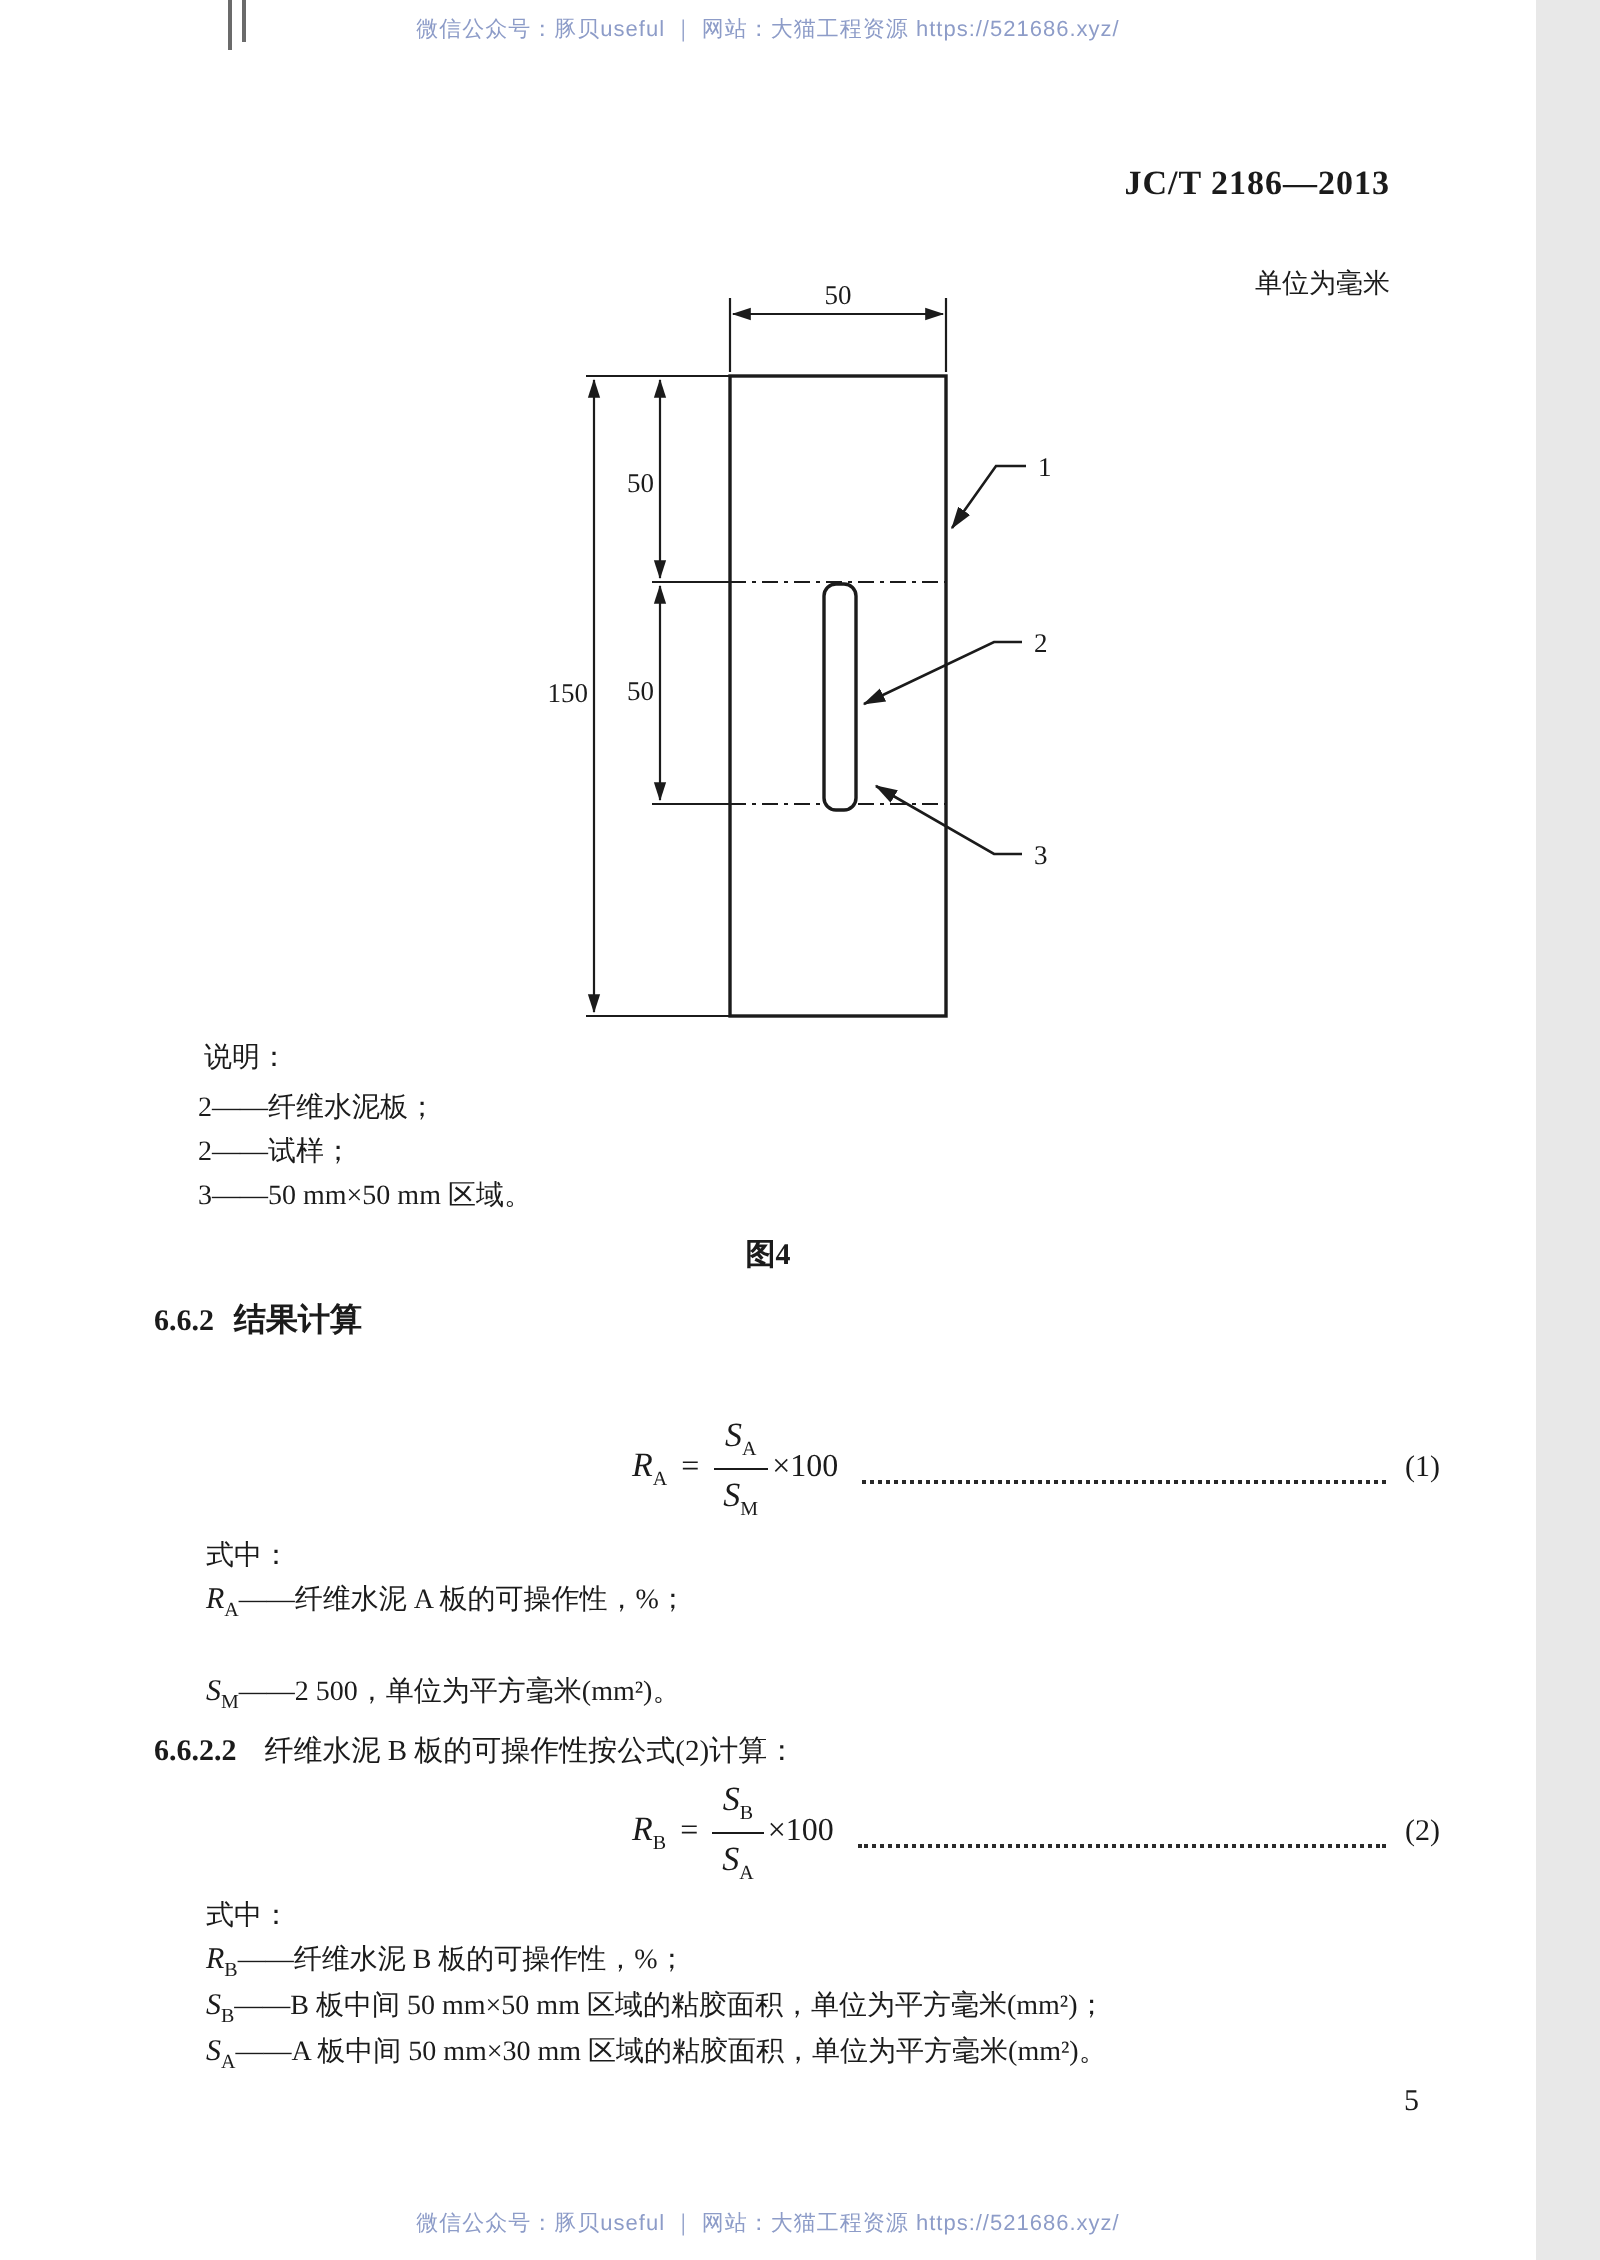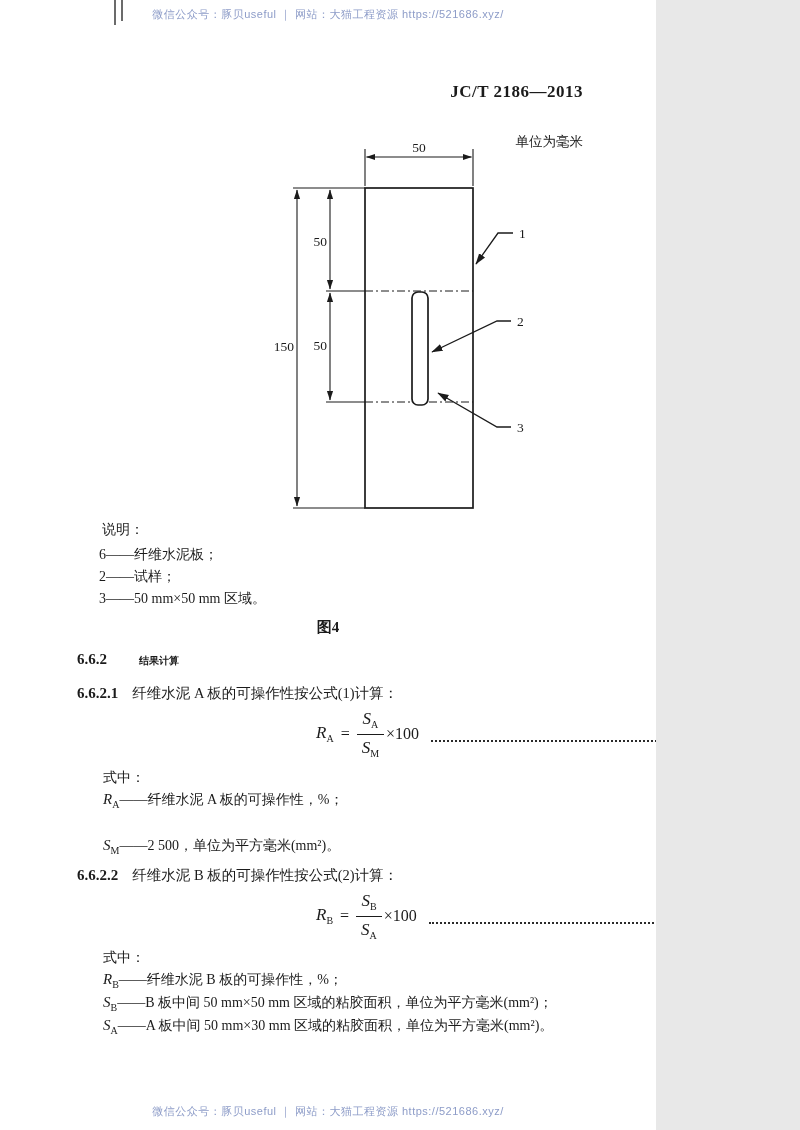--- a/index.html
+++ b/index.html
@@ -1,26 +1,26 @@
 <!DOCTYPE html>
 <html><head>
 <meta charset="utf-8">
 <style>
   html,body{margin:0;padding:0;background:#e8e8e8;}
-  .page{position:relative;width:656px;height:1130px;background:#ffffff;overflow:hidden;
+  .page{position:relative;width:768px;height:1130px;background:#ffffff;overflow:hidden;
         font-family:"Liberation Serif","DejaVu Serif",serif;color:#1b1b1b;}
   .abs{position:absolute;}
   .watermark{width:100%;text-align:center;font-size:11px;letter-spacing:.5px;color:#8d9cc8;
              font-family:"Liberation Sans","DejaVu Sans",sans-serif;}
   .std-num{font-size:17px;font-weight:bold;letter-spacing:.5px;}
   .unit-note{font-size:13.5px;margin-top:16px;}
   .legend-line{font-size:14px;line-height:17px;}
   .fig-caption{width:100%;text-align:center;font-size:15px;font-weight:bold;}
   .h-num{font-weight:bold;font-size:15px;}
-  .h-title{font-weight:bold;font-size:10px;margin-left:32px;}
+  .h-title{font-weight:bold;font-size:16px;margin-left:10px;}
   .h-text{font-size:14.5px;margin-left:14px;}
   .formula{display:flex;align-items:center;font-size:16px;}
   .fvar{font-style:italic;font-size:17px;}
   .fvar sub,.term sub{font-style:normal;font-size:10px;}
   .feq{margin:0 7px;font-size:16px;}
   .frac{display:inline-block;text-align:center;vertical-align:middle;font-size:16px;line-height:1;}
   .frac .fnum{display:block;border-bottom:1.6px solid #1b1b1b;padding:2px 5px 4px 5px;}
   .frac .fden{display:block;padding:4px 5px 1px 5px;}
   .ftimes{margin-left:2px;font-size:16px;}
   .fdots{flex:1;border-bottom:2.2px dotted #2a2a2a;height:0;margin:0 10px 0 12px;transform:translateY(7px);}
@@ -85,33 +85,30 @@
     <text x="249" y="98" font-size="13.5">1</text>
 
     <polyline points="241,181 227,181 162,212" fill="none" stroke="#1b1b1b" stroke-width="1.3" marker-end="url(#arrow)"></polyline>
     <text x="247" y="186" font-size="13.5">2</text>
 
     <polyline points="241,287 227,287 168,253" fill="none" stroke="#1b1b1b" stroke-width="1.3" marker-end="url(#arrow)"></polyline>
     <text x="247" y="292" font-size="13.5">3</text>
   </svg>
 
   <div class="abs legend-line" style="left:102px;top:521px;">说明：</div>
-  <div class="abs legend-line" style="left:99px;top:546px;">6——纤维水泥板；</div>
+  <div class="abs legend-line" style="left:99px;top:546px;">2——纤维水泥板；</div>
   <div class="abs legend-line" style="left:99px;top:568px;">2——试样；</div>
   <div class="abs legend-line" style="left:99px;top:590px;">3——50 mm×50 mm 区域。</div>
 
   <div class="abs fig-caption" style="left:0;top:618px;">图4</div>
 
   <div class="abs" style="left:77px;top:650px;">
     <span class="h-num">6.6.2</span><span class="h-title">结果计算</span>
   </div>
 
-  <div class="abs" style="left:77px;top:684px;">
-    <span class="h-num">6.6.2.1</span><span class="h-text">纤维水泥 A 板的可操作性按公式(1)计算：</span>
-  </div>
 
   <div class="abs formula" style="left:316px;top:706px;width:404px;height:56px;">
     <span class="fvar"><i>R</i><sub>A</sub></span>
     <span class="feq">=</span>
     <span class="frac">
       <span class="fnum fvar"><i>S</i><sub>A</sub></span>
       <span class="fden fvar"><i>S</i><sub>M</sub></span>
     </span>
     <span class="ftimes">×100</span>
     <span class="fdots"></span>

